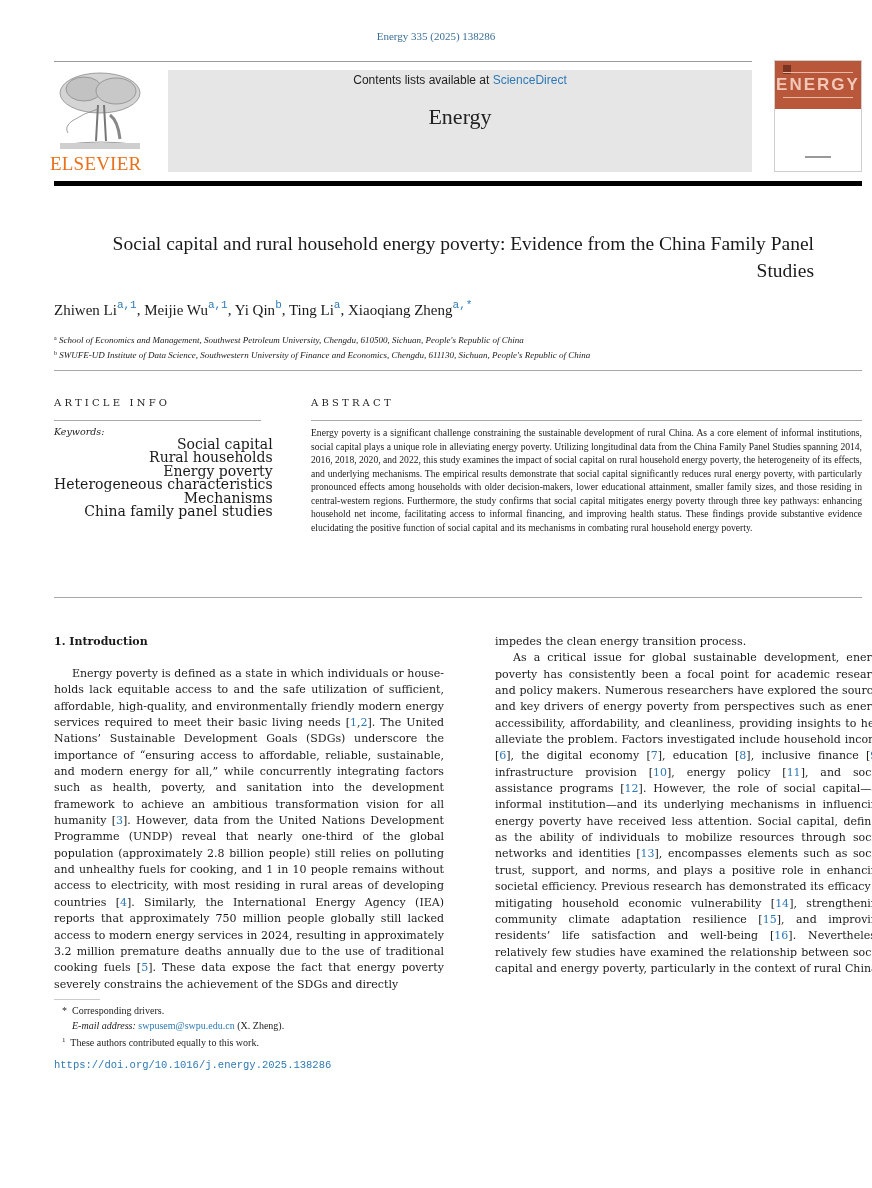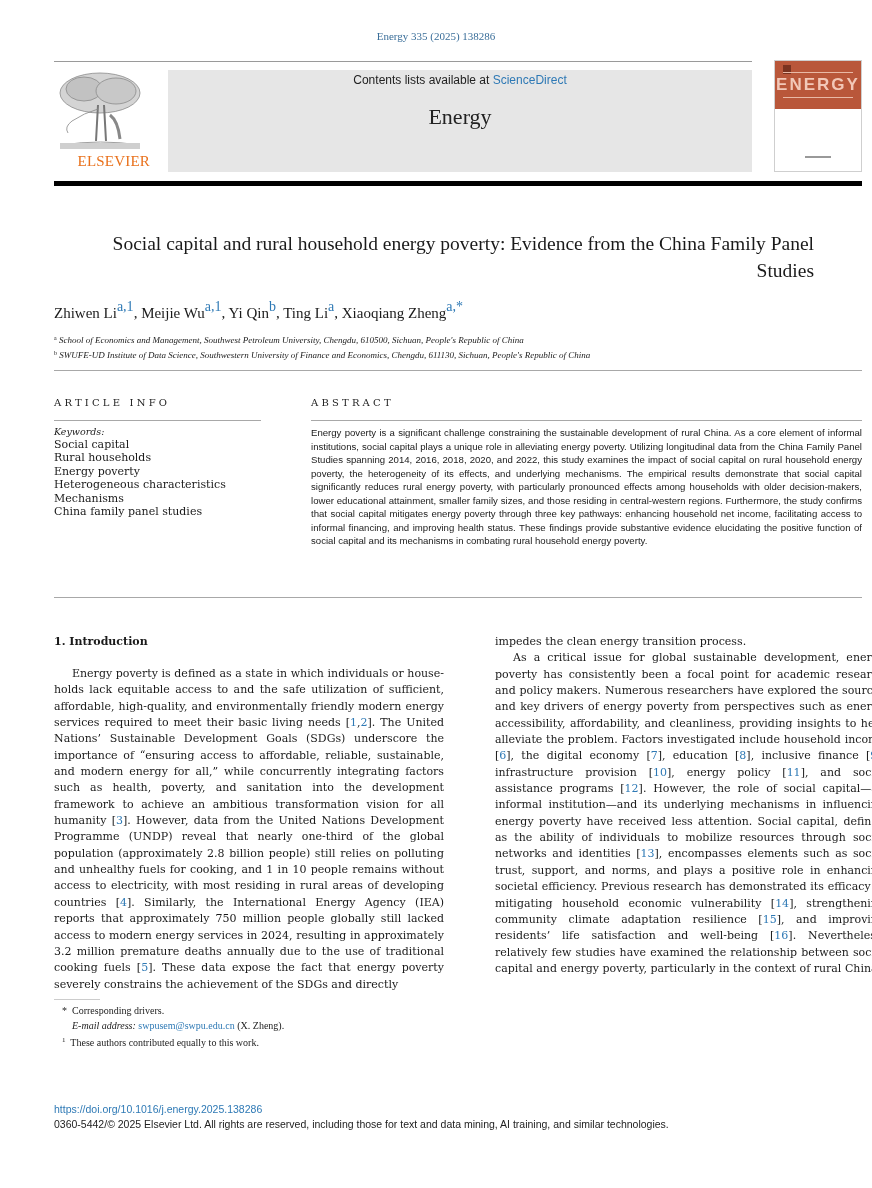--- a/index.html
+++ b/index.html
@@ -8,61 +8,61 @@
   .abs { position: absolute; }
   a, .link { color: #2e79b5; text-decoration: none; }
 
   
   .citation { left: 0; width: 872px; top: 30px; text-align: center; font-size: 11px; color: #3a6e99; font-family: "Liberation Serif", serif; }
 
   
   .hdr-rule-top { left: 54px; width: 698px; top: 61px; height: 1px; background: #9a9a9a; }
   .logo-box { left: 50px; top: 67px; width: 100px; height: 108px; }
   .tree { position: absolute; left: 4px; top: 2px; width: 92px; height: 84px; }
-  .elsevier-word { position: absolute; left: 0; width: 100px; top: 86px; text-align: right; font-family: "Liberation Serif", serif; font-size: 15px; color: #e9711c; letter-spacing: 0.2px; }
+  .elsevier-word { position: absolute; left: 0; width: 100px; top: 86px; text-align: left; font-family: "Liberation Serif", serif; font-size: 19px; color: #e9711c; letter-spacing: 0.2px; }
   .grey-band { left: 168px; top: 70px; width: 584px; height: 102px; background: #e6e6e6; }
   .contents { position: absolute; left: 0; width: 100%; top: 3px; text-align: center; font-size: 12px; font-family: "Liberation Sans", sans-serif; color: #222; }
   .journal-name { position: absolute; left: 0; width: 100%; top: 34px; text-align: center; font-size: 22px; font-family: "Liberation Serif", serif; color: #222; }
   .homepage { position: absolute; left: 0; width: 100%; top: 87px; text-align: center; font-size: 12px; font-family: "Liberation Sans", sans-serif; color: #222; }
   .cover { left: 774px; top: 60px; width: 88px; height: 112px; border: 1px solid #cfcfcf; background: #fff; }
   .cover-top { position: absolute; left: 0; top: 0; width: 86px; height: 48px; background: #b9573a; }
   .cover-word { position: absolute; left: 0; width: 86px; top: 14px; text-align: center; font-family: "Liberation Sans", sans-serif; font-weight: bold; font-size: 17px; letter-spacing: 2px; color: #f2c8b8; }
   .cover-small { position: absolute; left: 8px; top: 4px; width: 8px; height: 9px; background: #7a3320; }
   .cover-bar { position: absolute; height: 1px; background: #e9b9a6; }
   .cover-foot { position: absolute; left: 30px; top: 95px; width: 26px; height: 2px; background: #999; }
   .hdr-rule-thick { left: 54px; width: 808px; top: 181px; height: 5px; background: #000; }
 
   
   .title { left: 54px; top: 230px; width: 760px; font-size: 19.5px; line-height: 27px; font-family: "Liberation Serif", serif; color: #1a1a1a; text-align: right; }
   .authors { left: 54px; top: 299px; font-size: 15px; font-family: "Liberation Serif", serif; color: #1a1a1a; }
-  .authors sup { font-size: 14px; color: #2e79b5; vertical-align: 7px; }
+  .authors sup { font-size: 11px; color: #2e79b5; vertical-align: 7px; font-family: Liberation Mono, monospace; }
   .affils { left: 54px; top: 332px; font-size: 9px; line-height: 13px; font-style: italic; font-family: "Liberation Serif", serif; color: #222; }
   .affils sup { font-size: 6px; font-style: normal; vertical-align: 3px; }
   .rule-grey { height: 1px; background: #a8a8a8; }
 
   
   .sec-head { font-size: 10px; letter-spacing: 3.2px; font-family: "DejaVu Serif", serif; color: #222; }
   .kw-label { left: 54px; top: 426px; font-size: 9.5px; font-style: italic; font-family: "DejaVu Serif", serif; }
-  .kw-list { left: 54px; top: 438px; font-size: 11px; line-height: 13.4px; font-family: "DejaVu Serif", serif; }
-  .abstract-text { left: 311px; top: 426px; width: 551px; font-size: 9.6px; line-height: 13.5px; text-align: justify; font-family: Liberation Sans, sans-serif; color: #1a1a1a; hyphens: manual; }
+  .kw-list { left: 54px; top: 438px; font-size: 14px; line-height: 13.4px; font-family: "DejaVu Serif", serif; text-align: right; }
+  .abstract-text { left: 311px; top: 426px; width: 551px; font-size: 9.6px; line-height: 13.5px; text-align: justify; font-family: Liberation Serif, serif; color: #1a1a1a; hyphens: manual; }
 
   
   .intro-head { left: 54px; top: 635px; font-size: 11px; font-weight: bold; font-family: "DejaVu Serif", serif; }
   .col { width: 390px; font-size: 11px; line-height: 16.35px; text-align: justify; font-family: "DejaVu Serif", serif; color: #1a1a1a; }
   .col p { text-indent: 18px; }
   .col p.noindent { text-indent: 0; }
   .col-left { left: 54px; top: 666px; }
   .col-right { left: 495px; top: 634px; }
 
   
   .fn-rule { left: 54px; top: 999px; width: 46px; height: 1px; background: #ccc; }
   .footnotes { left: 62px; top: 1003px; font-size: 10px; line-height: 15px; font-family: "Liberation Serif", serif; color: #222; }
   .footnotes .em { font-style: italic; }
   .footnotes sup { font-size: 7px; vertical-align: 4px; }
-  .pubinfo { left: 54px; top: 1058px; font-size: 10.5px; line-height: 15px; font-family: Liberation Sans, sans-serif; color: #222; margin-top: 44px; }
+  .pubinfo { left: 54px; top: 1058px; font-size: 10.5px; line-height: 15px; font-family: Liberation Mono, monospace; color: #222; }
 </style>
 </head>
 <body>
 
 <div class="abs citation">Energy 335 (2025) 138286</div>
 
 <div class="abs hdr-rule-top"></div>
 
 <div class="abs logo-box">
   <svg class="tree" viewBox="0 0 92 84">
@@ -145,14 +145,13 @@
 
 <div class="abs fn-rule"></div>
 <div class="abs footnotes">
   <div><span>*</span>&nbsp; <span>Corresponding drivers.</span></div>
   <div style="padding-left:10px;"><span class="em">E-mail address:</span> <a>swpusem@swpu.edu.cn</a><span> (X. Zheng).</span></div>
   <div><sup>1</sup>&nbsp; <span>These authors contributed equally to this work.</span></div>
 </div>
 
 <div class="abs pubinfo">
   <div><a>https://doi.org/10.1016/j.energy.2025.138286</a></div>
-  <div>0360-5442/© 2025 Elsevier Ltd. All rights are reserved, including those for text and data mining, AI training, and similar technologies.</div>
 </div>
 
 </body></html>

